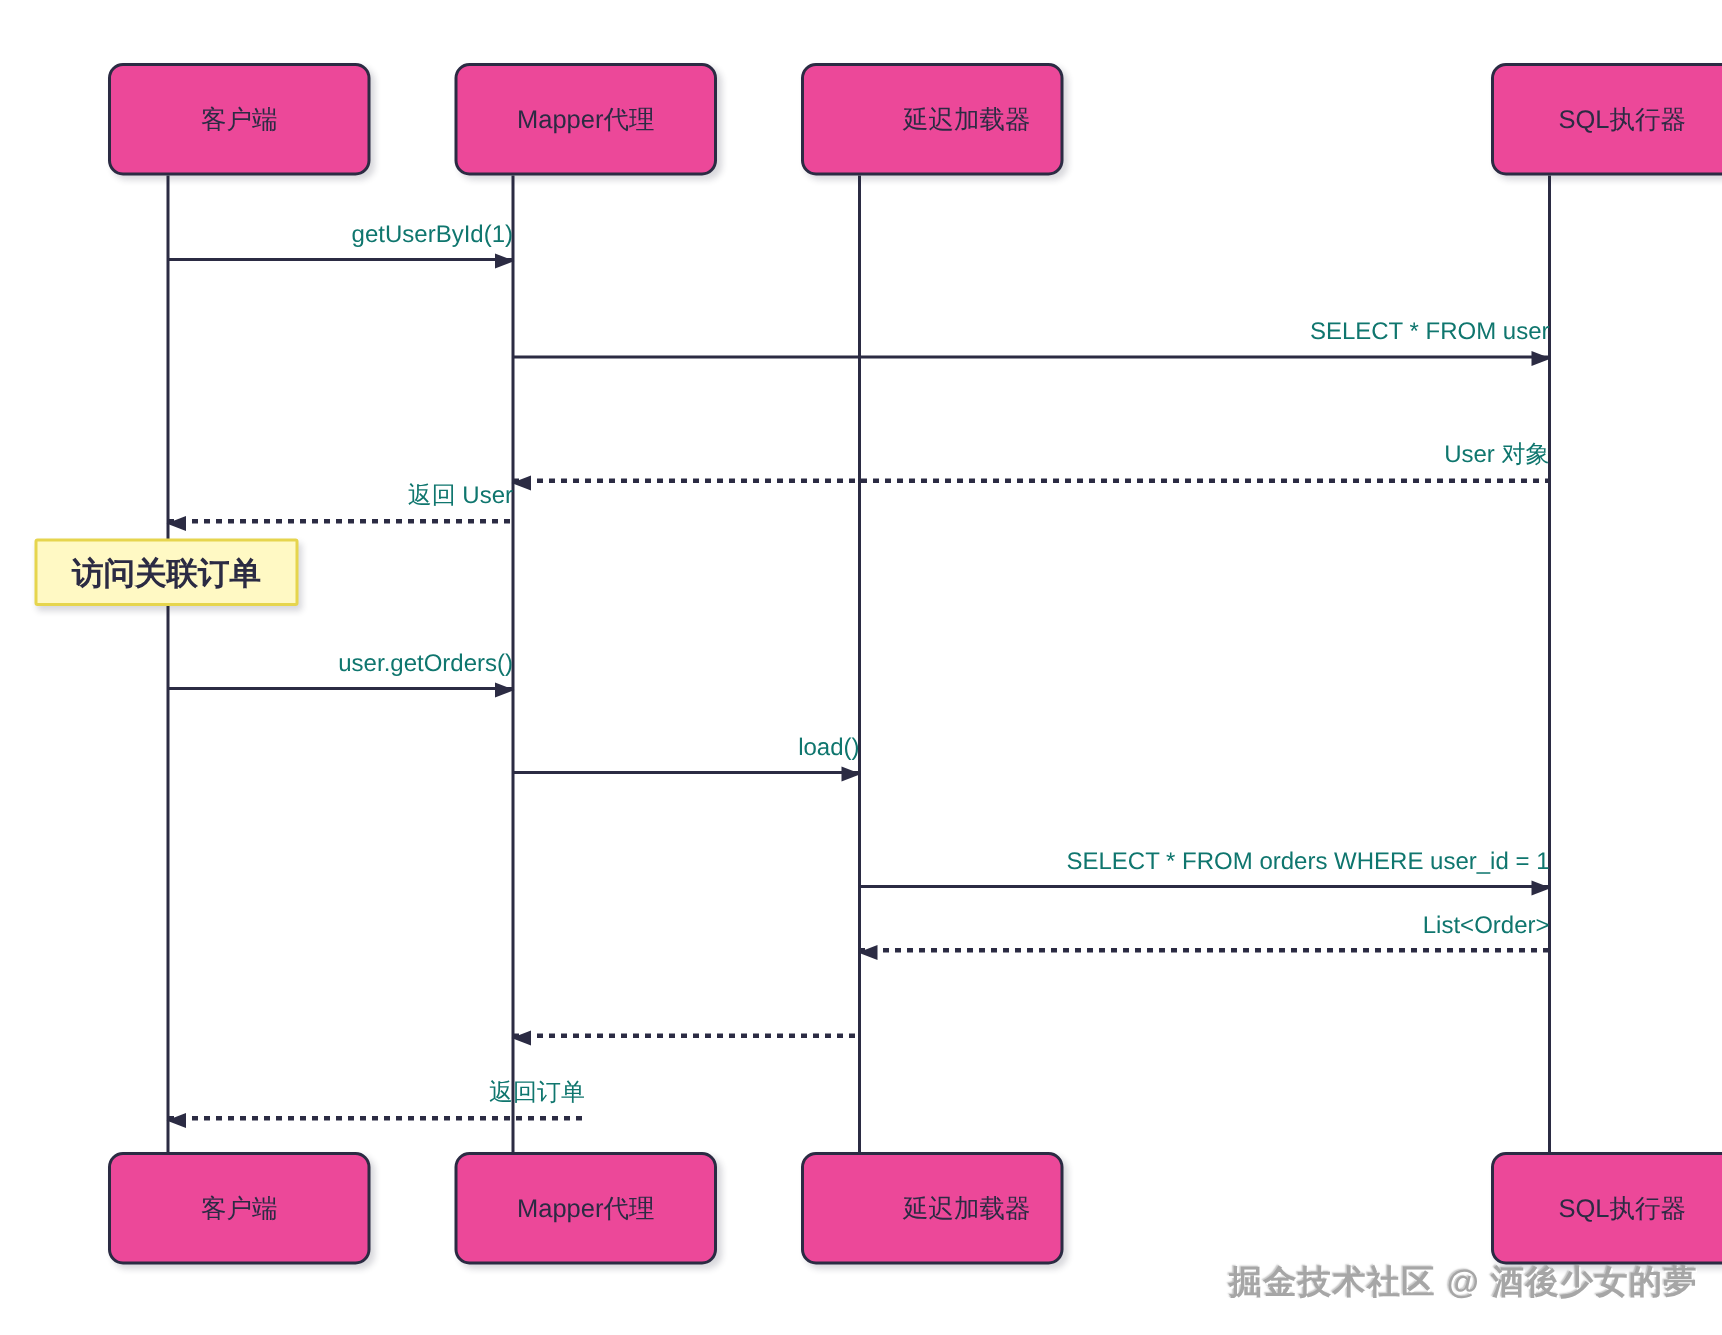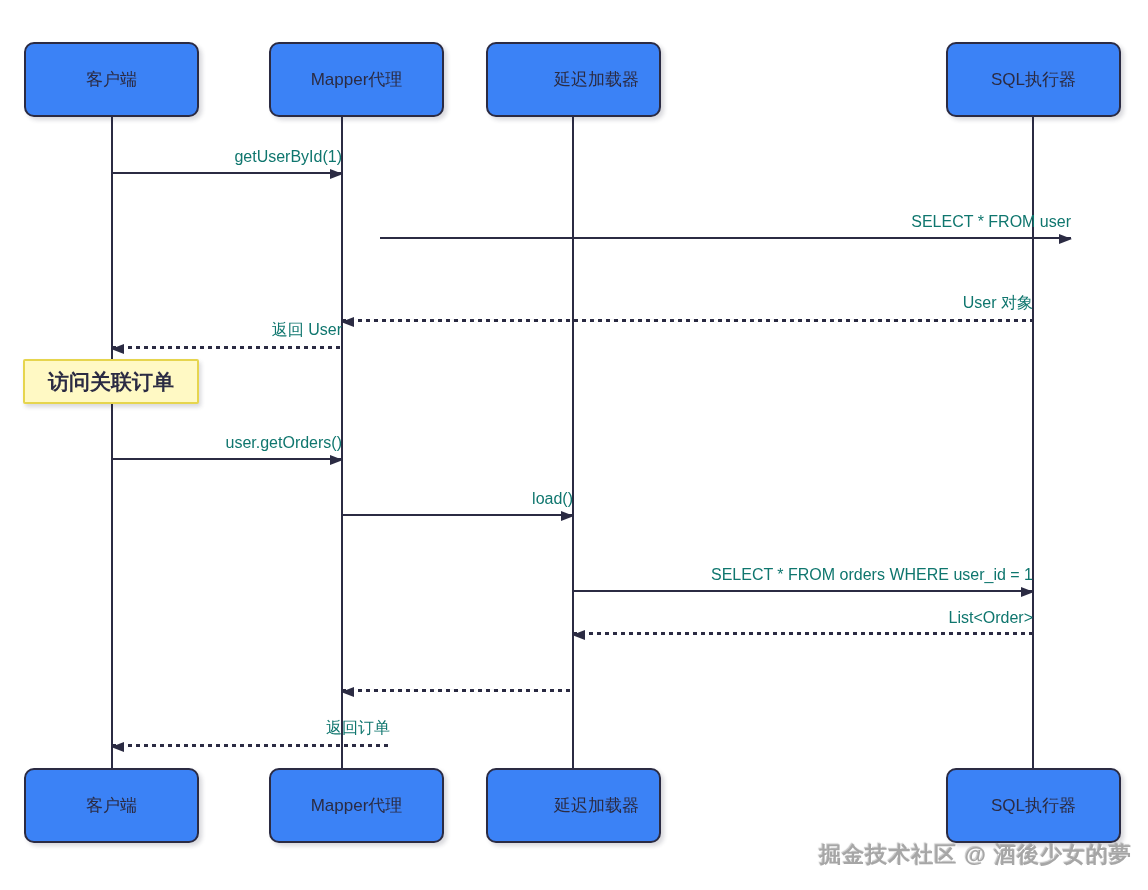--- a/index.html
+++ b/index.html
@@ -13,36 +13,37 @@
     width: 1148px;
     height: 890px;
     background: #ffffff;
     overflow: hidden;
   }
   
   .actor {
     position: absolute;
     width: 175px;
     height: 75px;
-    background: #3b82f6;
+    background: #ec4899;
     border: 2.5px solid #2b2b43;
     border-radius: 10px;
     display: flex;
     align-items: center;
     justify-content: center;
     font-size: 17px;
     color: #2b2b43;
     box-shadow: 3px 3px 4px rgba(40,40,60,0.18);
     z-index: 2;
     box-sizing: border-box;
+    margin-left: 48px;
   }
   .row-top    { top: 42px; }
   .row-bottom { top: 768px; }
   .col-1 { left: 24px; }
-  .col-2 { left: 269px; }
+  .col-2 { left: 255px; }
   .col-3 { left: 486px; padding-left: 46px; }
   .col-4 { left: 946px; }
 
   
   .lifeline {
     position: absolute;
     top: 117px;
     height: 651px;
     width: 2.5px;
     background: #2b2b43;
@@ -83,21 +84,21 @@
     position: absolute;
     width: 0; height: 0;
     border-top: 5.5px solid transparent;
     border-bottom: 5.5px solid transparent;
     bottom: -4.5px;
   }
   .arrow.r { right: -1px; border-left: 13px solid #2b2b43; }
   .arrow.l { left: -1px;  border-right: 13px solid #2b2b43; }
 
   .m1  { left: 112px; width: 230px; top: 142px; }
-  .m2  { left: 342px; width: 691px; top: 207px; margin-left: 38px; }
+  .m2  { left: 342px; width: 691px; top: 207px; }
   .m3  { left: 342px; width: 691px; top: 262px; margin-top: 28px; }
   .m4  { left: 112px; width: 230px; top: 317px; }
   .m5  { left: 112px; width: 230px; top: 428px; }
   .m6  { left: 342px; width: 231px; top: 484px; }
   .m7  { left: 573px; width: 460px; top: 560px; }
   .m8  { left: 573px; width: 460px; top: 603px; }
   .m9  { left: 342px; width: 231px; top: 660px; }
   .m10 { left: 112px; width: 230px; top: 715px; padding-left: 48px; }
 
   

